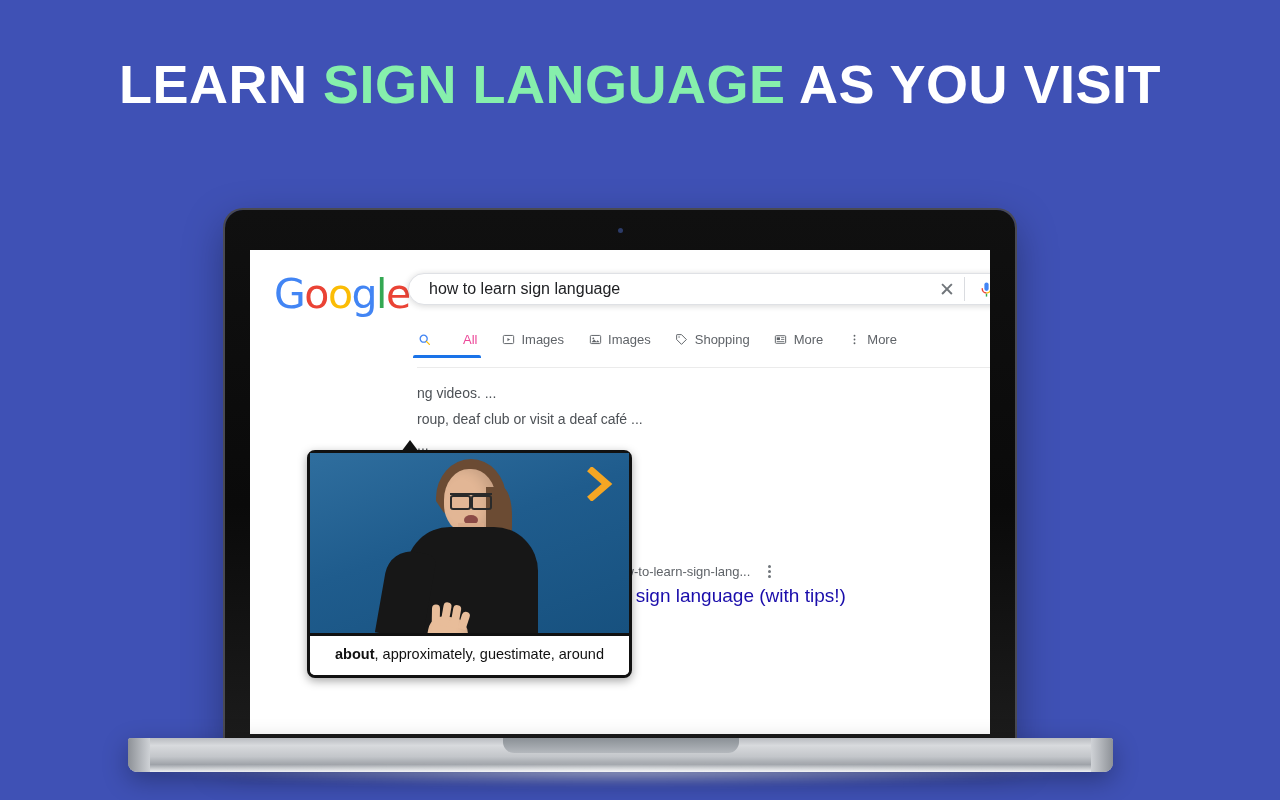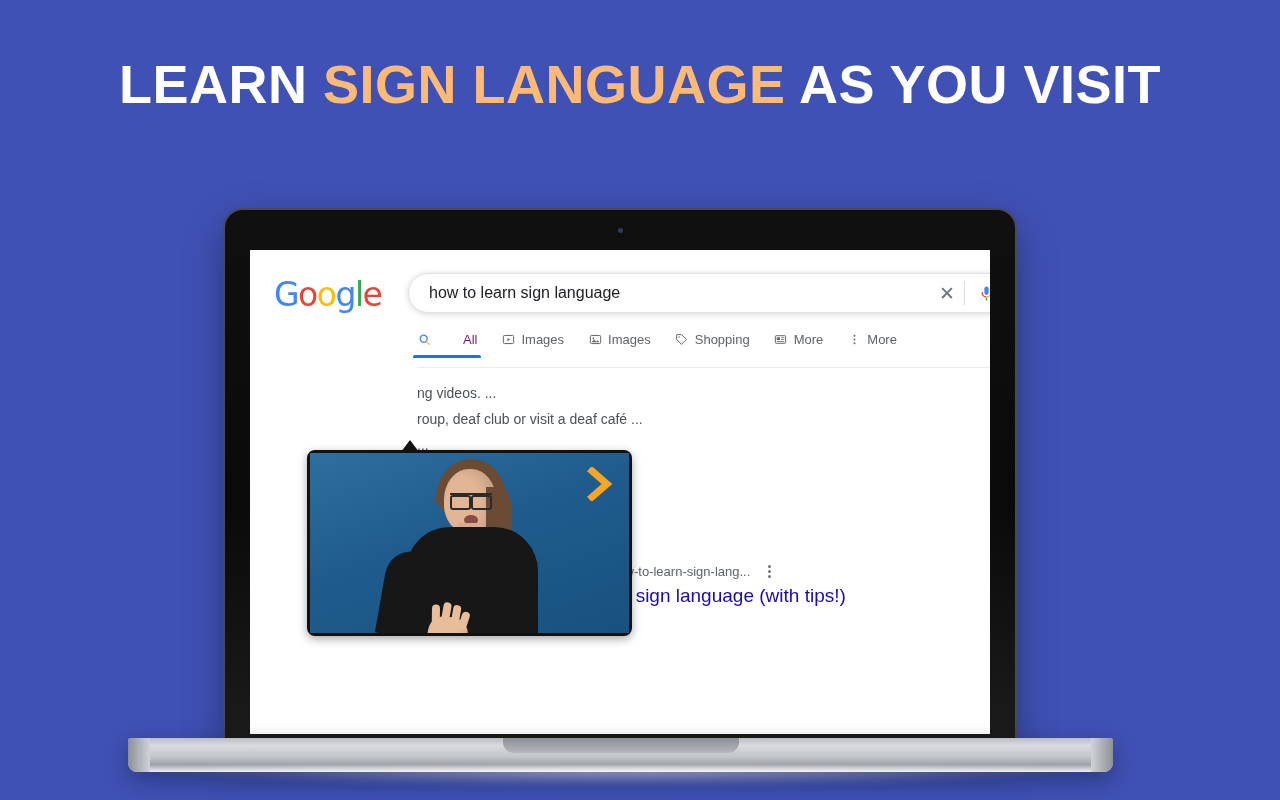--- a/index.html
+++ b/index.html
@@ -18,21 +18,21 @@
     position:absolute; left:0; top:50px; width:1280px;
     text-align:center;
     font-family:"Liberation Sans", sans-serif;
     font-weight:bold;
     font-size:54px;
     line-height:68px;
     letter-spacing:0.5px;
     color:#ffffff;
     text-transform:uppercase;
   }
-  .headline .accent { color:#fdba74; }
+  .headline .accent { color:#86efac; }
 
   
   .laptop-lid {
     position:absolute;
     left:225px; top:210px;
     width:790px; height:537px;
     background:linear-gradient(180deg,#101010 0%,#0a0a0a 55%,#1c1c1c 100%);
     border-radius:18px 18px 4px 4px;
     box-shadow:0 0 0 2px #4a4a52, 0 14px 40px rgba(0,0,0,.35);
   }
@@ -80,34 +80,34 @@
   }
 
   
   .gpage { position:relative; width:740px; height:484px; background:#fff; }
 
   .g-header { position:relative; height:82px; }
 
   .g-logo {
     position:absolute; left:24px; top:28px;
     font-family:"DejaVu Sans", sans-serif;
-    font-size:33px; font-weight:500;
+    font-size:41px; font-weight:500;
     letter-spacing:-1.5px;
     line-height:33px;
   }
   .g-logo span:nth-child(1){color:#4285f4;}
   .g-logo span:nth-child(2){color:#ea4335;}
   .g-logo span:nth-child(3){color:#fbbc05;}
   .g-logo span:nth-child(4){color:#4285f4;}
   .g-logo span:nth-child(5){color:#34a853;}
   .g-logo span:nth-child(6){color:#ea4335;}
 
   .searchbar {
     position:absolute; left:158px; top:23px;
-    width:600px; height:40px;
+    width:600px; height:32px;
     border:1px solid #dfe1e5;
     border-radius:24px;
     background:#fff;
     box-shadow:0 1px 6px rgba(32,33,36,.18);
     display:flex; align-items:center;
   }
   .search-input {
     flex:1;
     border:none; outline:none;
     background:transparent;
@@ -132,21 +132,21 @@
   
   .tabs {
     position:relative;
     margin-left:167px;
     height:36px;
     display:flex; align-items:flex-start; gap:24px;
     font-size:13px;
     color:#5f6368;
   }
   .tab { display:flex; align-items:center; gap:6px; cursor:pointer; padding-bottom:10px; position:relative; white-space:nowrap; }
-  .tab.active { color:#701a75;gap:32px; }
+  .tab.active { color:#ec4899;gap:32px; }
   .tab.active::after {
     content:""; position:absolute; left:-4px; right:-4px; bottom:-1px;
     height:3px; background:#1a73e8; border-radius:2px 2px 0 0;
   }
   .tab-icon { display:inline-flex; width:14px; height:14px; align-items:center; justify-content:center; }
   .tabs-rule {
     position:absolute; left:0; right:0; bottom:0; height:1px; background:#ebebeb;
   }
 
   
@@ -459,20 +459,23 @@
                 </div>
             </div>
 
             <div class="sign-next">
               <svg width="30" height="34" viewBox="0 0 30 34">
                 <path d="M7 4 L22 17 L7 30" fill="none" stroke="#f5a623" stroke-width="7" stroke-linecap="square" stroke-linejoin="miter"></path>
               </svg>
             </div>
           </div>
 
+          <div class="sign-caption">
+            <b>about</b><span>, approximately, guestimate, around</span>
+          </div>
         </div>
 
       </div>
     </div>
   </div>
 
   <div class="laptop-base">
     <div class="base-left-cap"></div>
     <div class="base-right-cap"></div>
     <div class="base-notch"></div>

